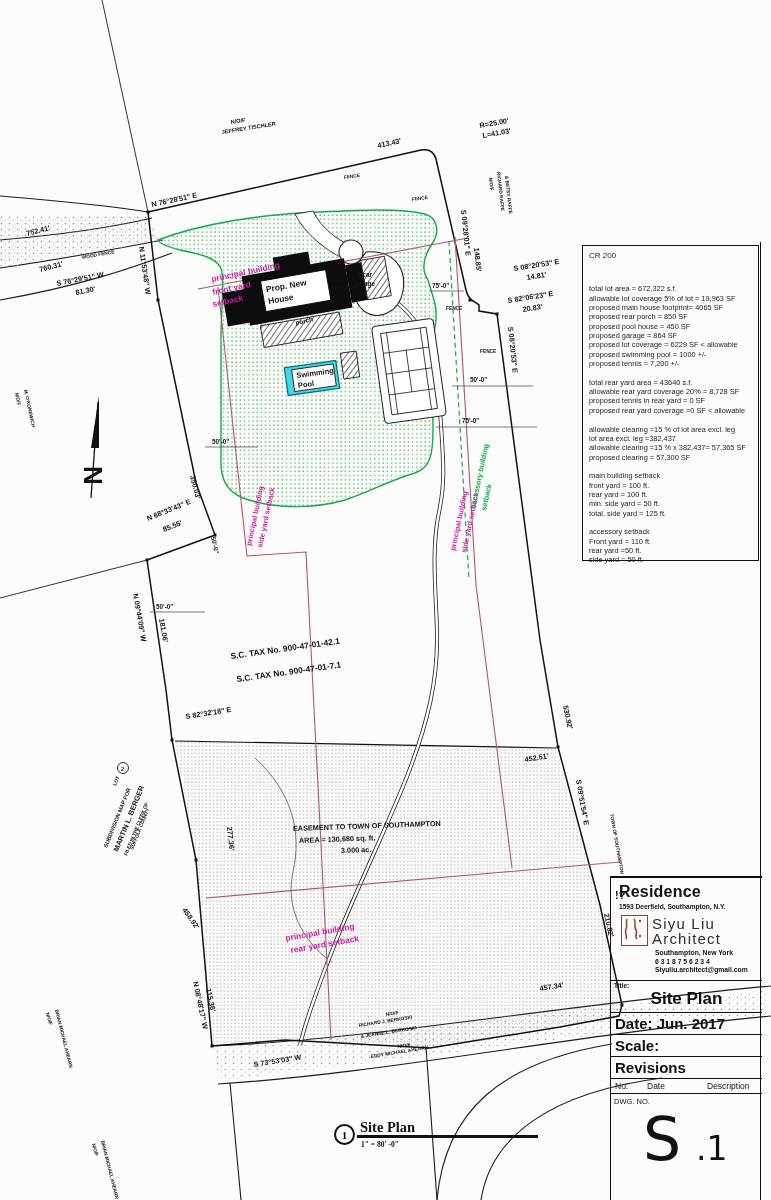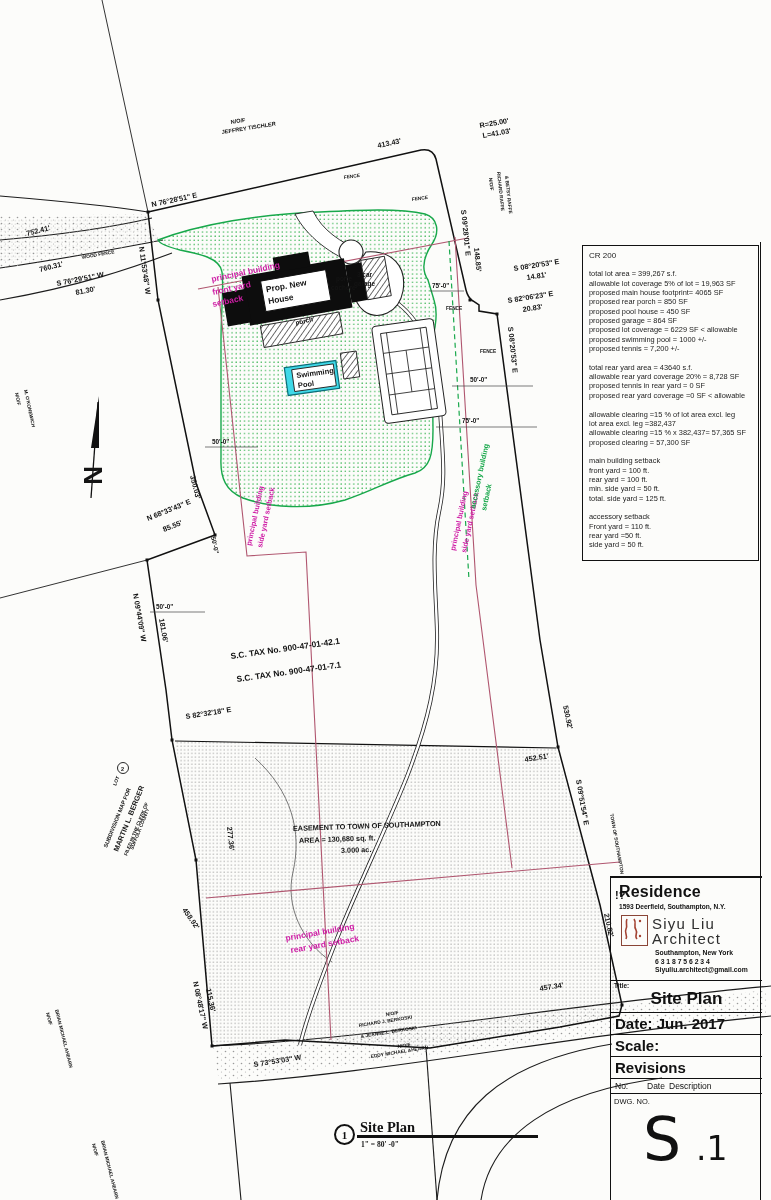--- a/index.html
+++ b/index.html
@@ -9,38 +9,38 @@
 
   
   .sv{font-family:"Liberation Sans","DejaVu Sans",sans-serif;font-weight:bold;fill:#141414}
   .s4{font-size:4.8px}.s5{font-size:5.6px}.s6{font-size:6.4px}.s7{font-size:7.3px}.s8{font-size:8.4px}
   .mg{fill:#cf1fa6}.gr{fill:#18a84b}
 
   
   .notes{position:absolute;left:582px;top:245px;width:177px;height:316px;border:1.6px solid #111;
          box-sizing:border-box;padding:5px 6px;font-size:7.4px;line-height:9.35px;color:#1c1c1c;
          background:transparent;white-space:nowrap}
-  .notes .nt{font-size:8px;margin-bottom:9px}
+  .notes .nt{font-size:8px;margin-bottom:24px}
   .notes .nl{min-height:9.35px}
 
   
   .tblock{position:absolute;left:610px;top:876px;width:152px;height:324px;box-sizing:border-box;
           border-top:2.6px solid #111;border-left:1.3px solid #111;background:transparent}
   .tb-proj{font-size:16px;font-weight:bold;padding:5px 0 0 8px;letter-spacing:.2px}
   .tb-addr{font-size:6.6px;font-weight:bold;padding:2px 0 0 8px}
   .tb-brand{display:flex;gap:4px;padding:5px 0 0 10px;align-items:flex-start}
   .tb-logo{width:25px;height:29px;border:1.6px solid #8a4536;flex:none;position:relative}
   .tb-name{font-size:15px;letter-spacing:1.2px;color:#2d2d2d;line-height:15px;padding-top:1px}
   .tb-contact{padding:3px 0 5px 44px;font-size:6.8px;font-weight:bold;line-height:8.6px}
   .tb-sec{border-top:1.4px solid #111}
   .tb-title-lab{font-size:6.4px;font-weight:bold;padding:1px 0 0 3px}
   .tb-title{font-size:17px;font-weight:bold;text-align:center;padding:0 0 3px}
   .tb-row{font-size:15px;font-weight:bold;padding:2px 0 2px 4px;border-top:1.4px solid #111}
   .tb-rev{display:flex;font-size:8.5px;font-weight:normal;padding:2px 0 2px 4px;border-top:1.4px solid #111}
-  .tb-rev span:nth-child(1){width:32px}.tb-rev span:nth-child(2){width:22px}
+  .tb-rev span:nth-child(1){width:32px}.tb-rev span:nth-child(2){width:60px}
   .tb-dwg{font-size:7.5px;font-weight:normal;padding:3px 0 0 3px;border-top:1.4px solid #111}
   .tb-sheetno{display:flex;align-items:baseline;padding:4px 0 0 32px}
   .tb-s{font-family:"DejaVu Sans",sans-serif;font-size:60px;line-height:58px}
   .tb-s1{font-family:"DejaVu Sans",sans-serif;font-size:33px;margin-left:15px}
 
   
   .det-circle{position:absolute;left:334px;top:1124px;width:21px;height:21px;border:2.2px solid #111;
               border-radius:50%;display:flex;align-items:center;justify-content:center;
               font-size:11px;font-weight:bold;font-family:"Liberation Serif",serif;box-sizing:border-box}
   .det-title{position:absolute;left:360px;top:1119px;font-family:"Liberation Serif",serif;
@@ -288,21 +288,21 @@
     <text class="sv s4" transform="translate(116,786) rotate(-68)">LOT</text>
     <circle cx="123" cy="768" r="5.5" fill="none" stroke="#111" stroke-width="0.9"></circle>
     <text class="sv s5" transform="translate(121,771)">2</text>
   </g>
 
   <text class="sv" font-size="11" transform="translate(615,899)">!?</text>
 </svg>
 
 <div class="notes">
   <div class="nt">CR 200</div>
-  <div class="nl">total lot area = 399,267 s.f.</div>
+  <div class="nl">total lot area = 672,322 s.f.</div>
   <div class="nl">allowable lot coverage 5% of lot = 19,963 SF</div>
   <div class="nl">proposed main house footprint= 4065 SF</div>
   <div class="nl">proposed rear porch = 850 SF</div>
   <div class="nl">proposed pool house = 450 SF</div>
   <div class="nl">proposed garage = 864 SF</div>
   <div class="nl">proposed lot coverage = 6229 SF &lt; allowable</div>
   <div class="nl">proposed swimming pool = 1000 +/-</div>
   <div class="nl">proposed tennis = 7,200 +/-</div>
   <div class="nl"></div>
   <div class="nl">total rear yard area = 43640 s.f.</div>

